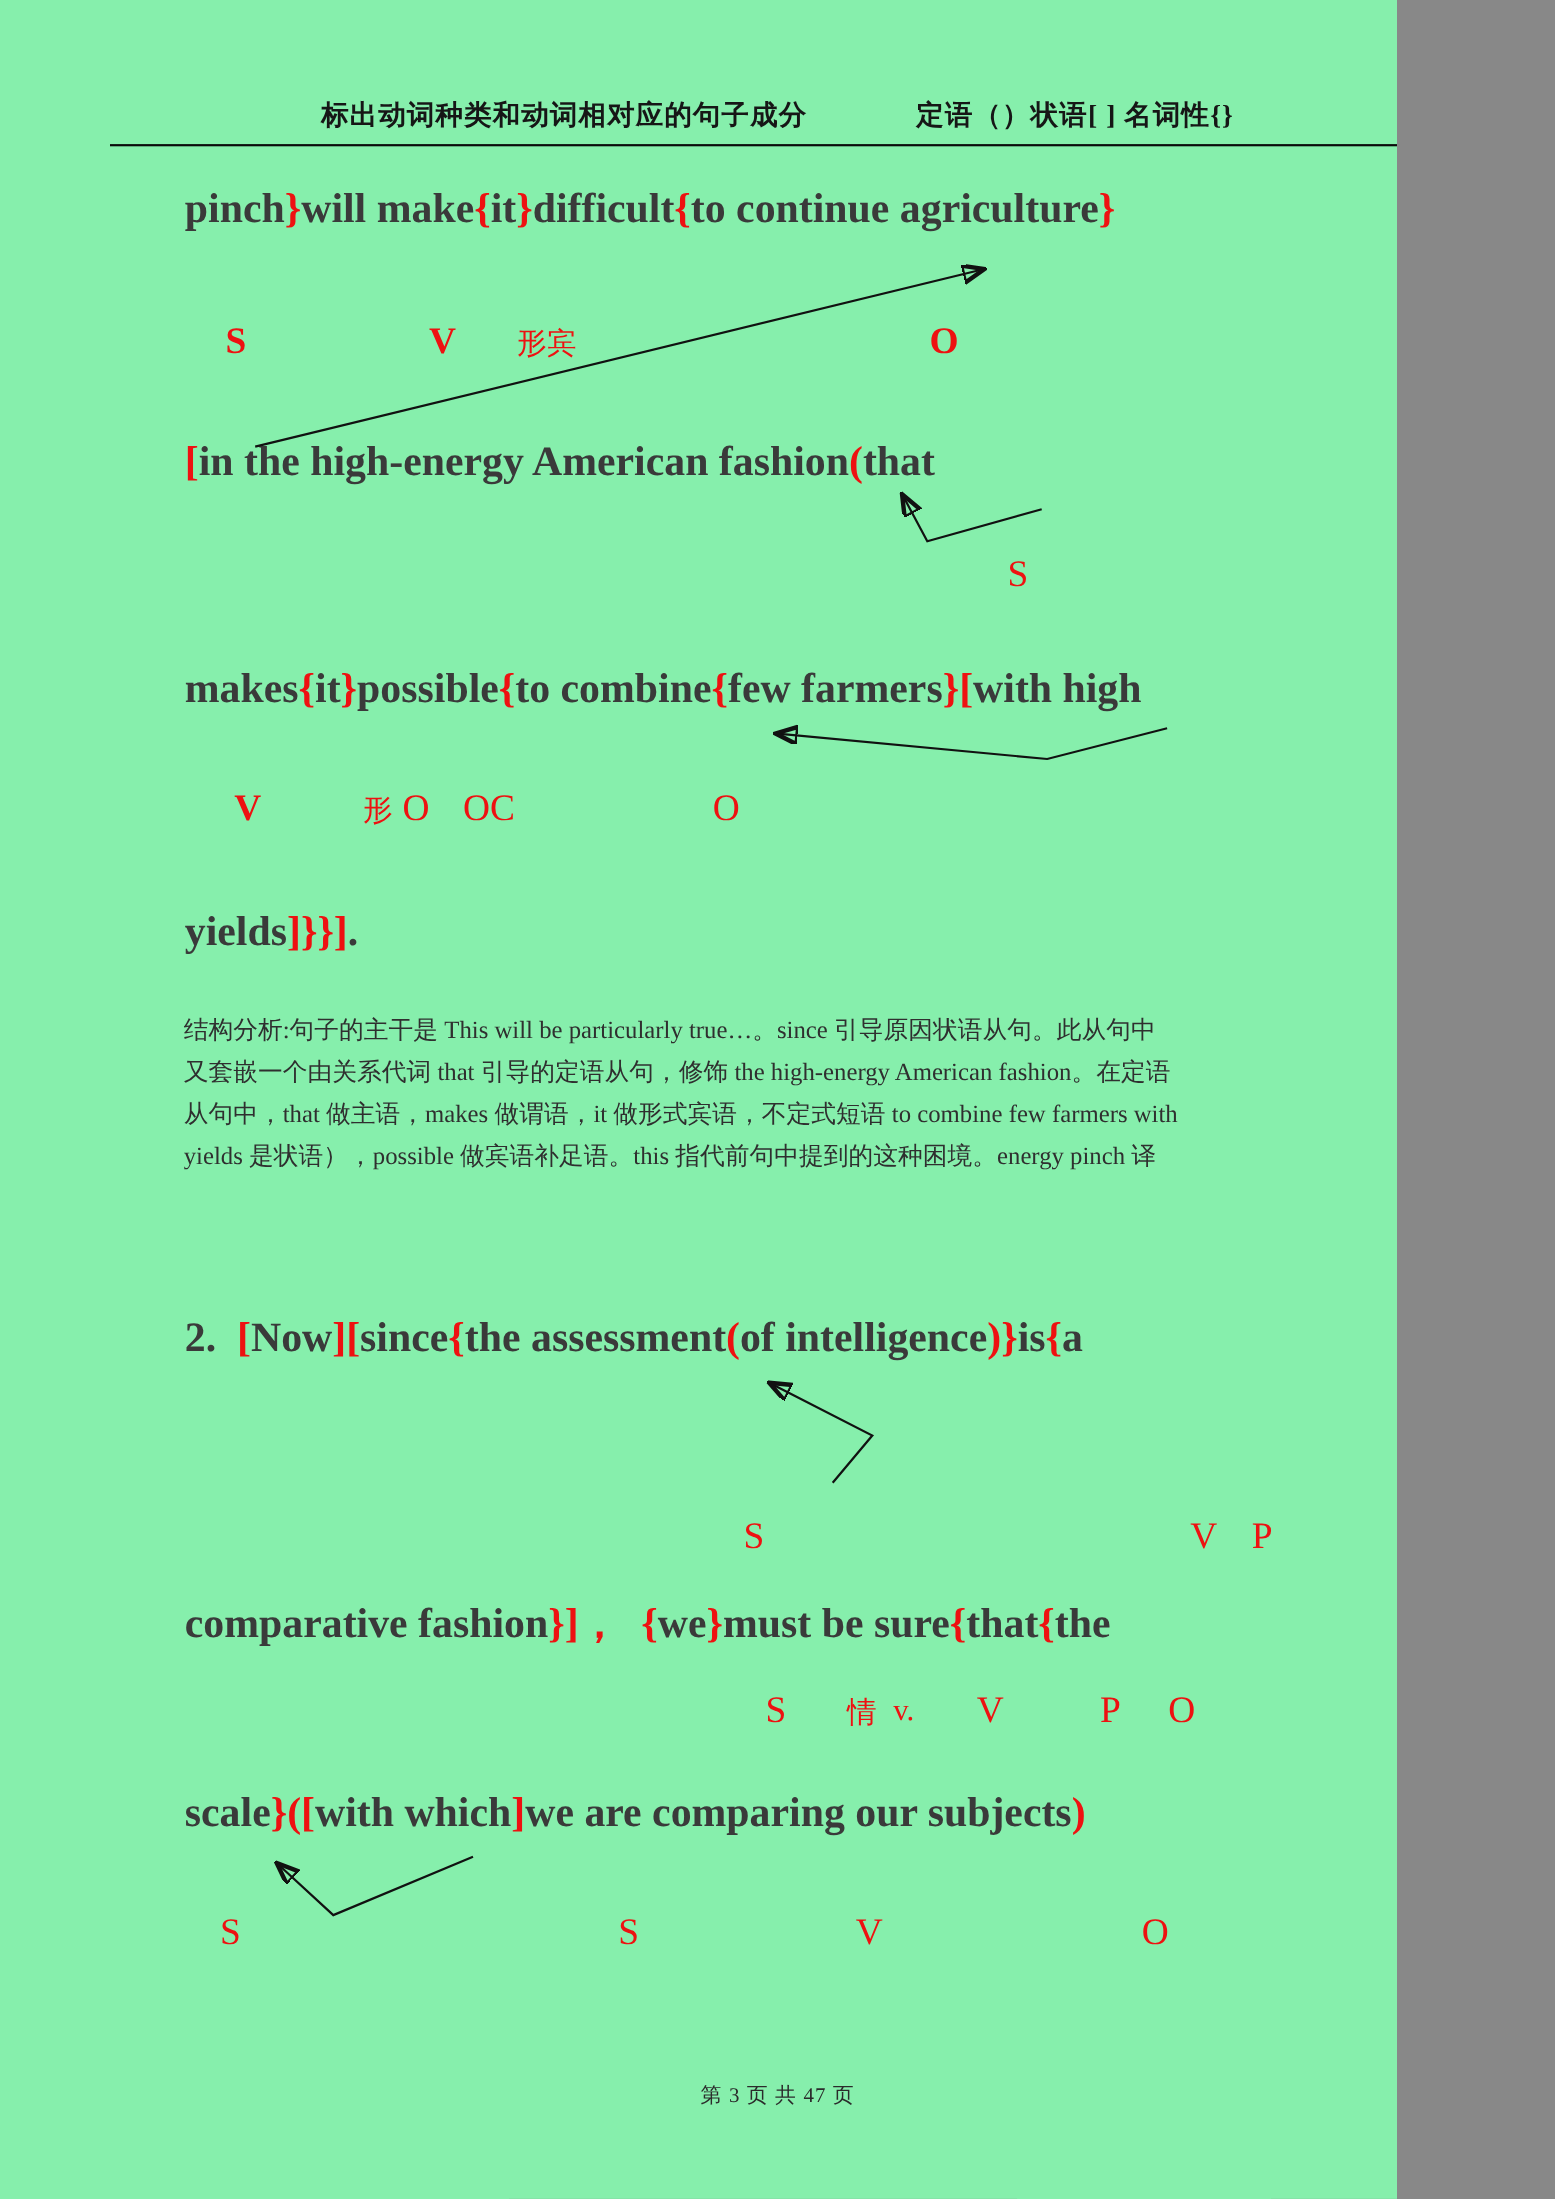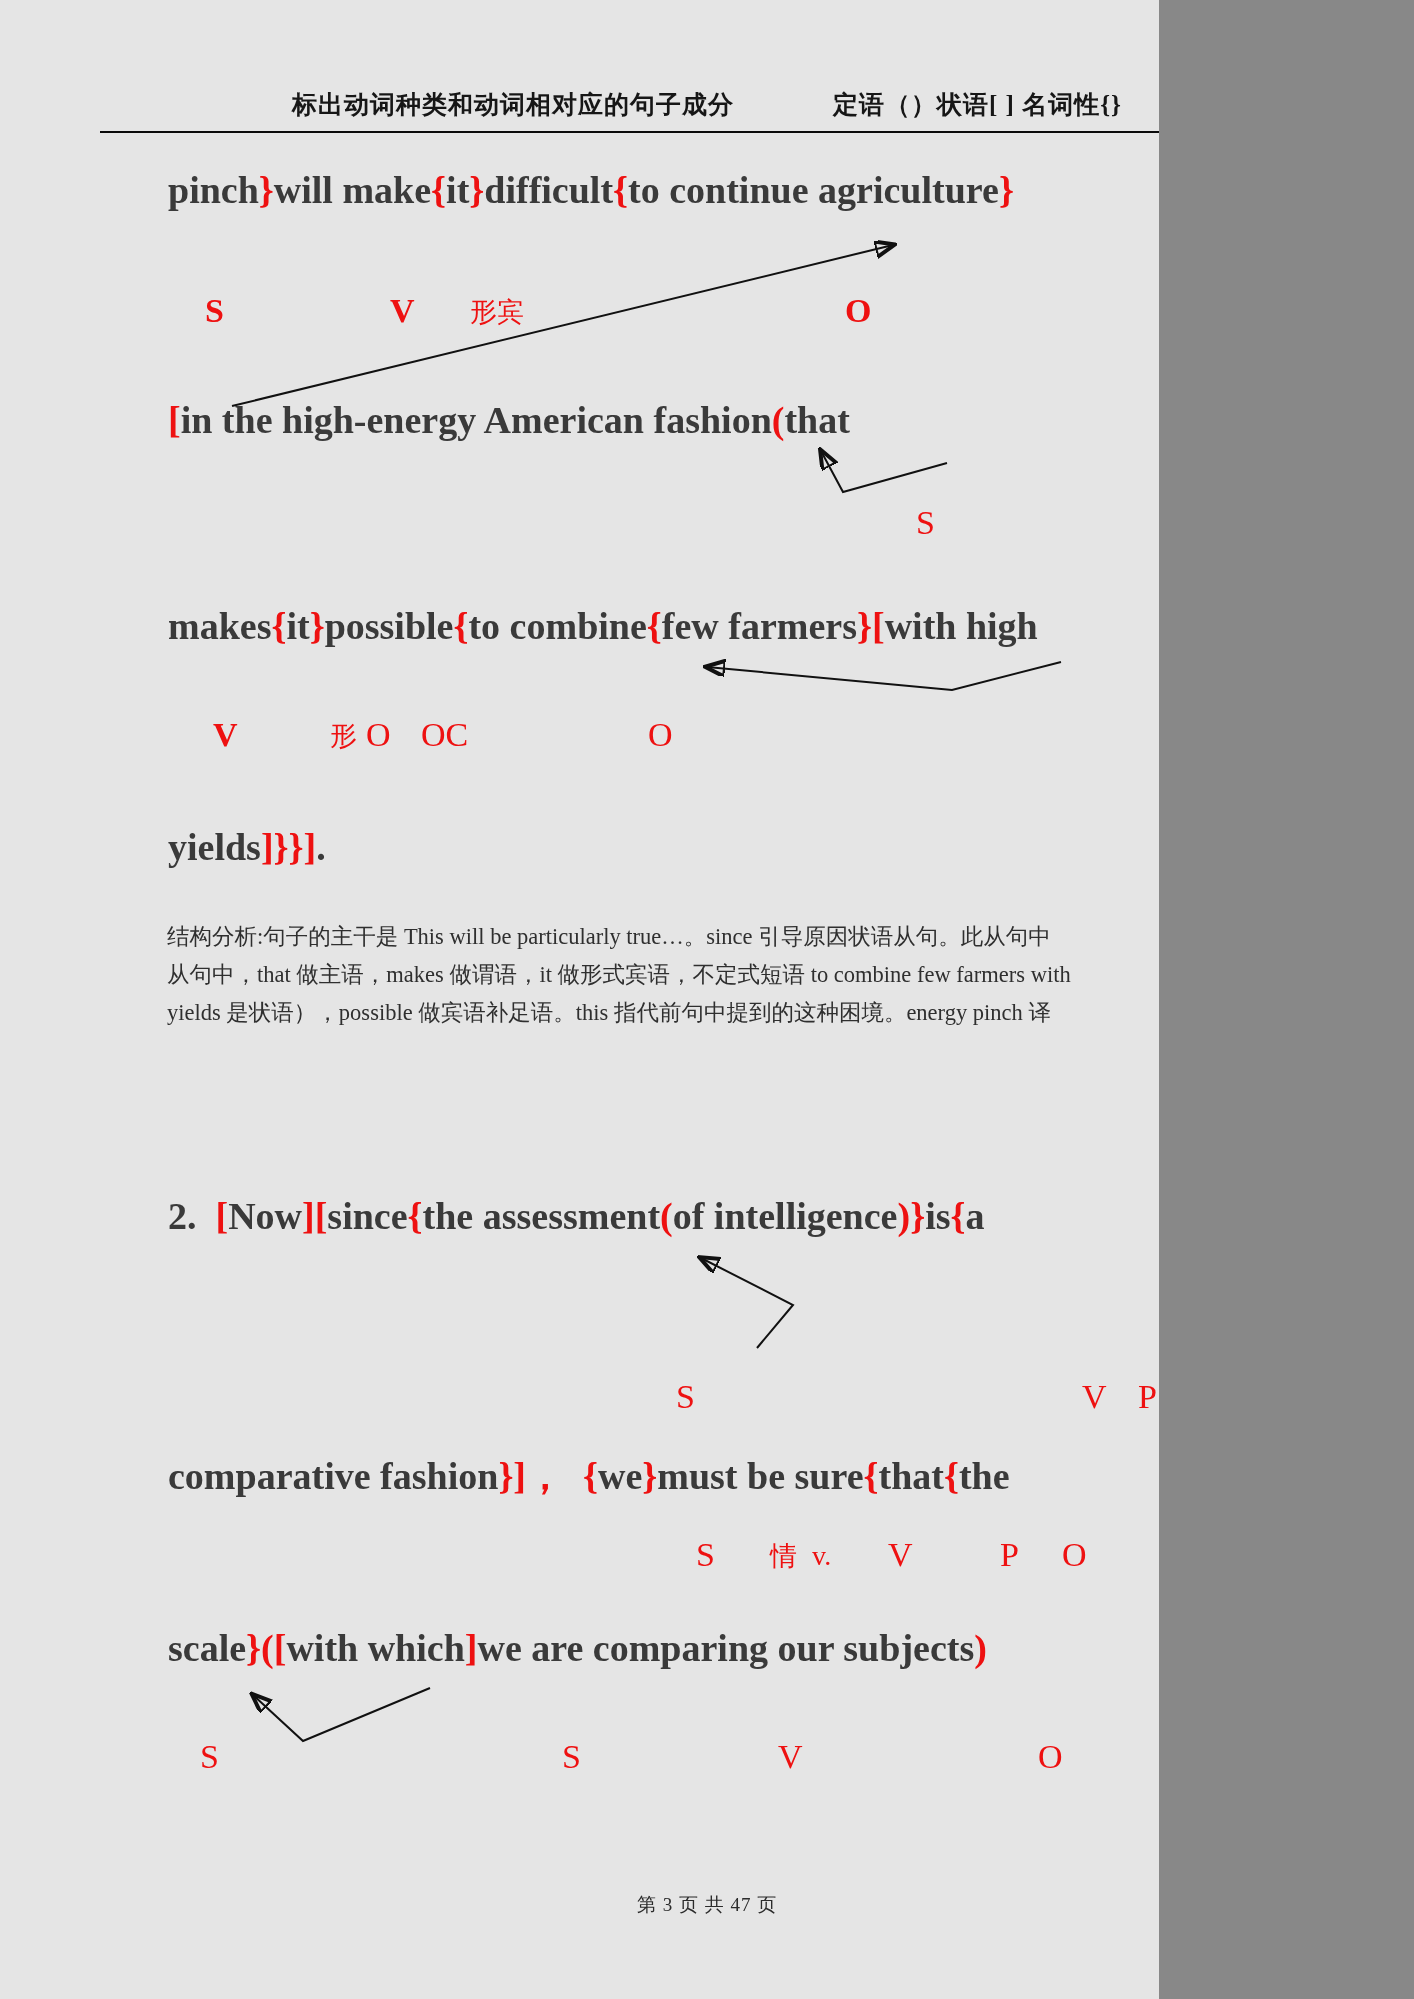--- a/index.html
+++ b/index.html
@@ -3,22 +3,22 @@
 <meta charset="utf-8">
 <style>
   :root{
     --red:#ee1111;
     --ink:#3a3a3a;
     --para:#2f2f2f;
   }
   html,body{margin:0;padding:0;background:#888;}
   .page{
     position:relative;
-    width:1159px;height:1999px;
-    background:#e5e5e5;
+    width:1270px;height:1999px;
+    background:#86efac;
     overflow:hidden;
     font-family:"Liberation Serif","DejaVu Serif",serif;
   }
   
   .h-left{position:absolute;left:292px;top:88px;font-size:25px;font-weight:600;color:#161616;letter-spacing:1px;}
   .h-right{position:absolute;left:833px;top:88px;font-size:25px;font-weight:600;color:#161616;letter-spacing:1px;}
   .h-rule{position:absolute;left:100px;top:131px;width:1172px;height:2px;background:#0a0a0a;}
   
   .sline{position:absolute;left:168px;white-space:pre;font-weight:bold;font-size:38px;line-height:1.1;color:var(--ink);}
   .sline .seg-r{color:var(--red);}
@@ -80,20 +80,21 @@
       <span class="lbl cn" style="left: 330px;">形</span>
       <span class="lbl" style="left: 366px;">O</span>
       <span class="lbl" style="left: 421px;">OC</span>
       <span class="lbl" style="left: 648px;">O</span>
     </div>
 
   <div class="sline l4"><span class="seg-k">yields</span><span class="seg-r">]}}]</span><span class="seg-k">.</span></div>
 
   <div class="para">
       <div class="pline">结构分析:句子的主干是 This will be particularly true…。since 引导原因状语从句。此从句中</div>
+      <div class="pline">又套嵌一个由关系代词 that 引导的定语从句，修饰 the high-energy American fashion。在定语</div>
       <div class="pline">从句中，that 做主语，makes 做谓语，it 做形式宾语，不定式短语 to combine few farmers with</div>
       <div class="pline">yields 是状语），possible 做宾语补足语。this 指代前句中提到的这种困境。energy pinch 译</div>
     </div>
 
   <div class="sline l5"><span class="seg-k">2.&nbsp;&nbsp;</span><span class="seg-r">[</span><span class="seg-k">Now</span><span class="seg-r">][</span><span class="seg-k">since</span><span class="seg-r">{</span><span class="seg-k">the assessment</span><span class="seg-r">(</span><span class="seg-k">of intelligence</span><span class="seg-r">)}</span><span class="seg-k">is</span><span class="seg-r">{</span><span class="seg-k">a</span></div>
   <div class="labels r4">
       <span class="lbl" style="left: 676px;">S</span>
       <span class="lbl" style="left: 1082px;">V</span>
       <span class="lbl" style="left: 1138px;">P</span>
     </div>

